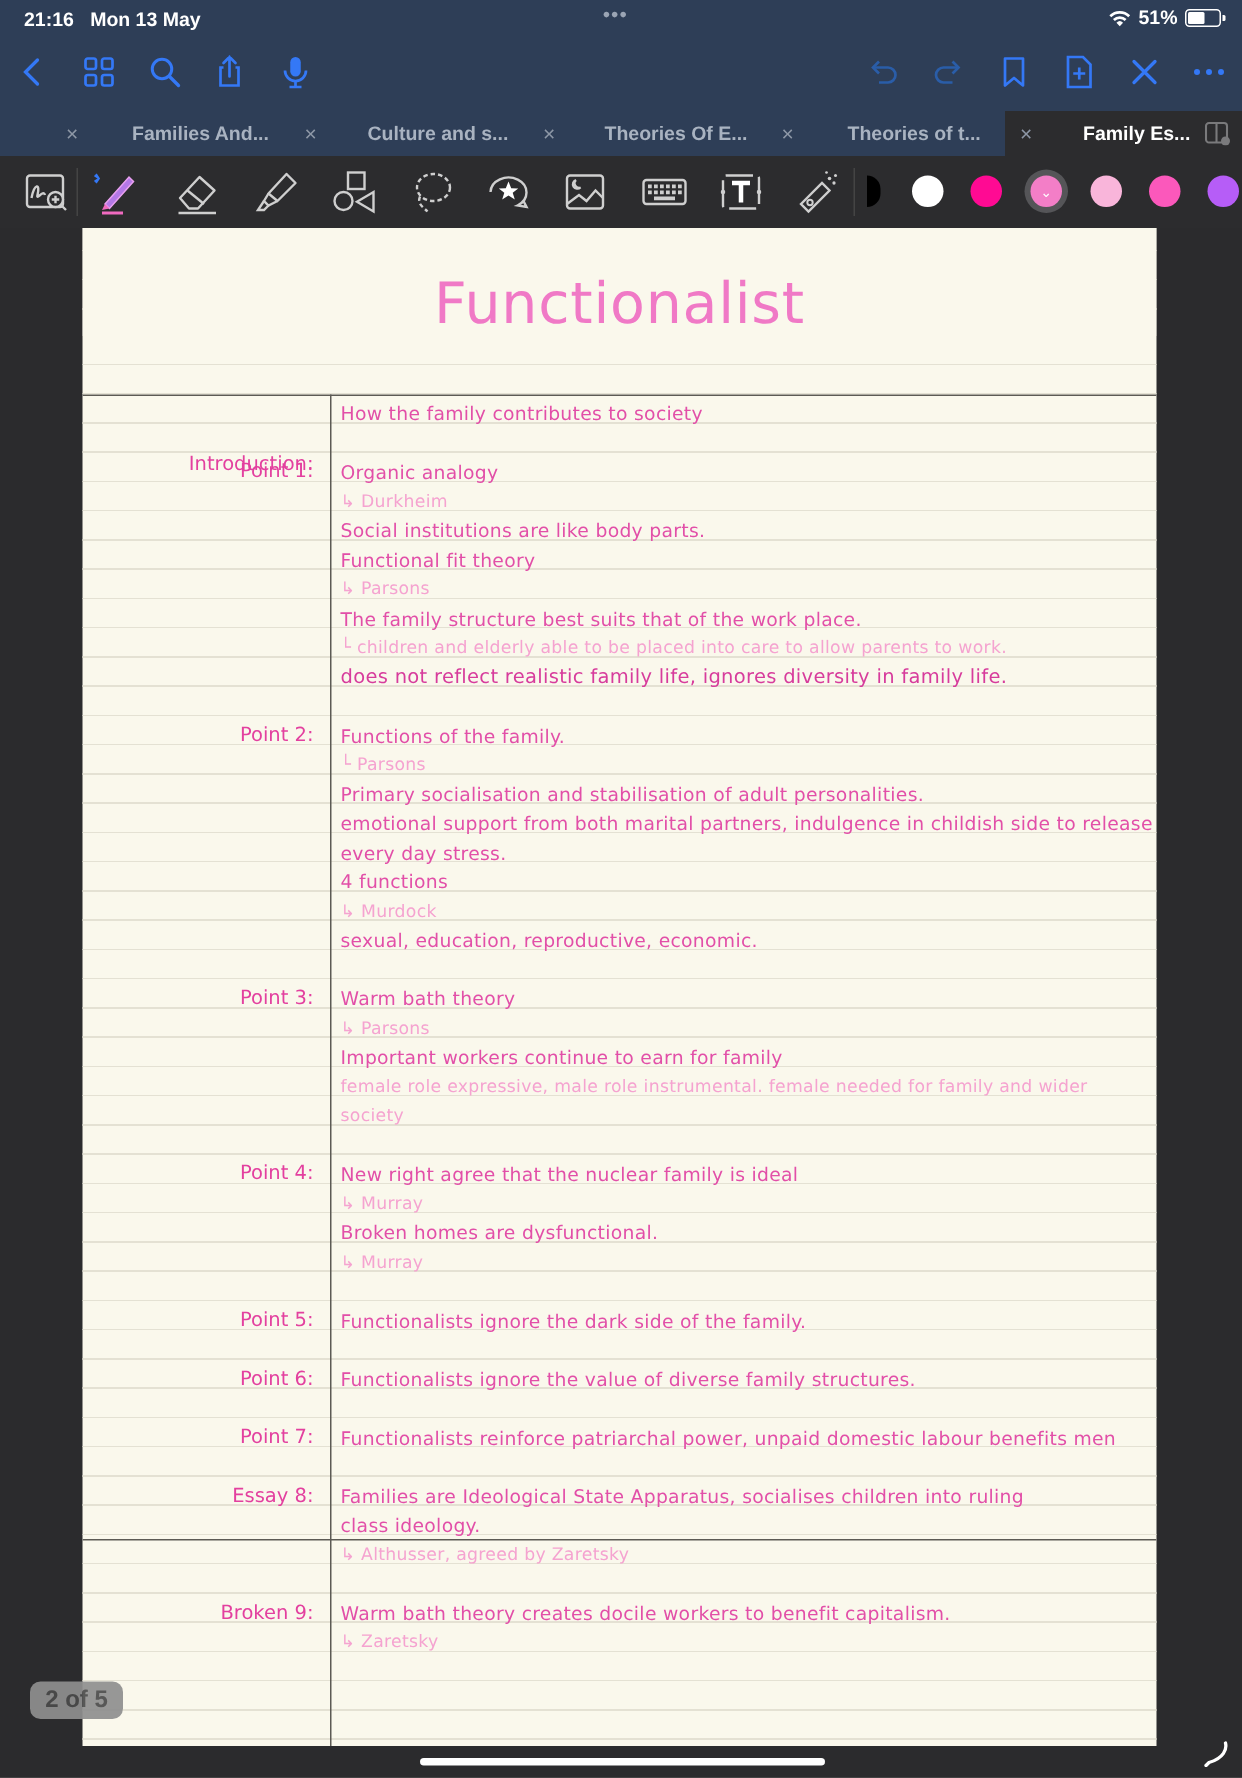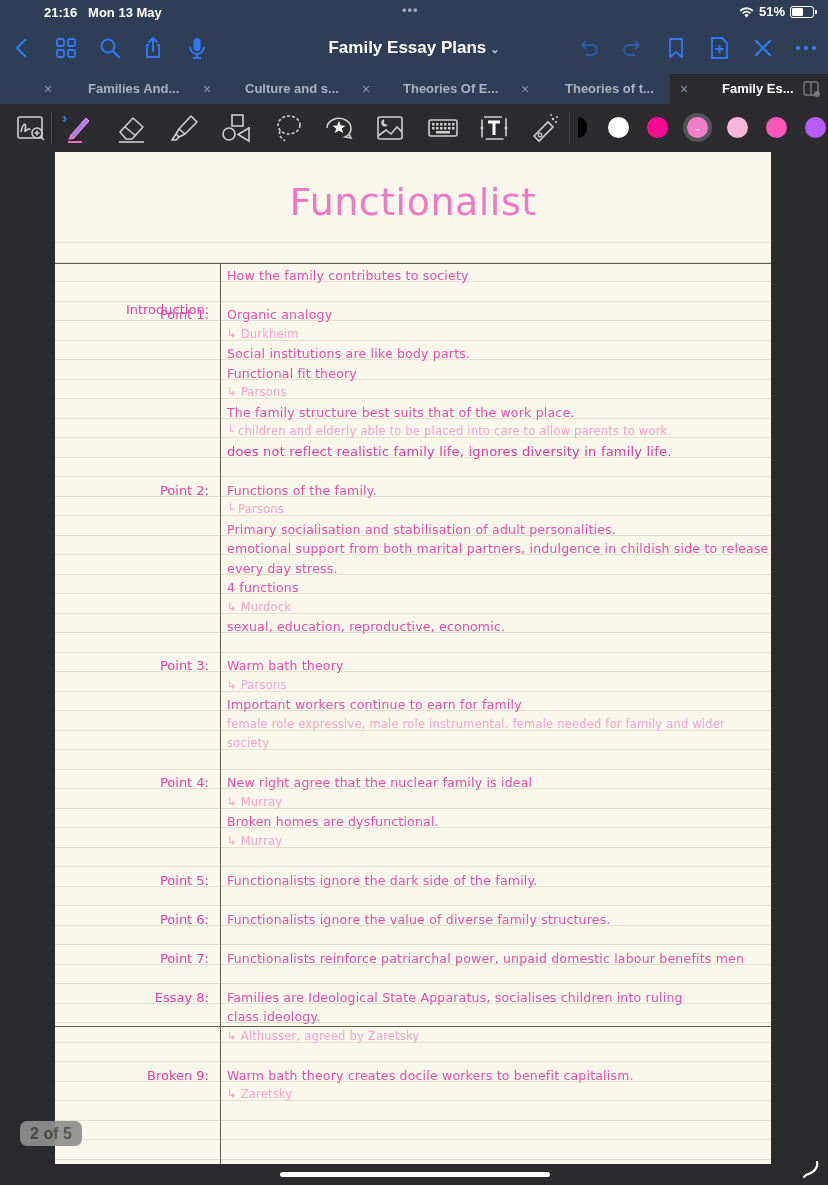--- a/index.html
+++ b/index.html
@@ -1,18 +1,18 @@
 <!DOCTYPE html>
 <html><head>
 <meta charset="utf-8">
 <style>
   * { box-sizing: border-box; margin: 0; padding: 0; }
   html, body { width: 828px; height: 1185px; overflow: hidden; background: #2b2b2d; font-family: "Liberation Sans", sans-serif; }
   .status-bar { position: absolute; left: 0; top: 0; width: 828px; height: 26px; background: #2e3e57; color: #fff; font-size: 13px; font-weight: bold; }
-  .status-bar .time { position: absolute; left: 16px; top: 5px; margin-left: 28px; }
+  .status-bar .time { position: absolute; left: 16px; top: 5px; }
   .status-bar .dots { position: absolute; left: 402px; top: 2px; color: #9aa4b4; font-size: 13px; letter-spacing: 1px; }
   .status-bar .right { position: absolute; right: 14px; top: 4px; display: flex; align-items: center; gap: 5px; }
   .battery { width: 24px; height: 12px; border: 1.5px solid #fff; border-radius: 3px; position: relative; }
   .battery .fill { position: absolute; left: 1px; top: 1px; bottom: 1px; width: 50%; background: #fff; border-radius: 1px; }
   .battery::after { content: ""; position: absolute; right: -4px; top: 3px; width: 2px; height: 4px; background: #fff; border-radius: 0 1px 1px 0; }
 
   .nav-bar { position: absolute; left: 0; top: 26px; width: 828px; height: 48px; background: #2e3e57; }
   .nav-bar .icon { position: absolute; top: 10px; width: 24px; height: 24px; color: #3478f6; }
   .nav-bar .title { position: absolute; left: 0; right: 0; top: 12px; text-align: center; color: #fff; font-size: 17px; font-weight: bold; }
   .nav-bar .title .chev { font-size: 11px; color: #c9d1dc; margin-left: 4px; }
@@ -82,21 +82,20 @@
     </svg>
   <svg class="icon" style="left:141px" viewBox="0 0 24 24">
       <path d="M8 9 H6 V21 H18 V9 H16" stroke="#3478f6" stroke-width="1.8" fill="none"></path>
       <path d="M12 15 V2 M8 6 L12 2 L16 6" stroke="#3478f6" stroke-width="1.8" fill="none" stroke-linecap="round"></path>
     </svg>
   <svg class="icon" style="left:185px" viewBox="0 0 24 24">
       <rect x="8.5" y="2" width="7" height="13" rx="3.5" fill="#3478f6"></rect>
       <path d="M5 11 A7 7 0 0 0 19 11 M12 18 V22 M8 22 H16" stroke="#3478f6" stroke-width="1.8" fill="none"></path>
     </svg>
 
-  <div class="title"><span>Family Essay Plans</span><span class="chev">⌄</span></div>
 
   <svg class="icon" style="left:577px" viewBox="0 0 24 24">
       <path d="M5 9 H15 A5 5 0 0 1 15 19 H9" stroke="#2a5da8" stroke-width="1.8" fill="none"></path>
       <path d="M9 5 L5 9 L9 13" stroke="#2a5da8" stroke-width="1.8" fill="none"></path>
     </svg>
   <svg class="icon" style="left:620px" viewBox="0 0 24 24">
       <path d="M19 9 H9 A5 5 0 0 0 9 19 H15" stroke="#2a5da8" stroke-width="1.8" fill="none"></path>
       <path d="M15 5 L19 9 L15 13" stroke="#2a5da8" stroke-width="1.8" fill="none"></path>
     </svg>
   <svg class="icon" style="left:664px" viewBox="0 0 24 24">

